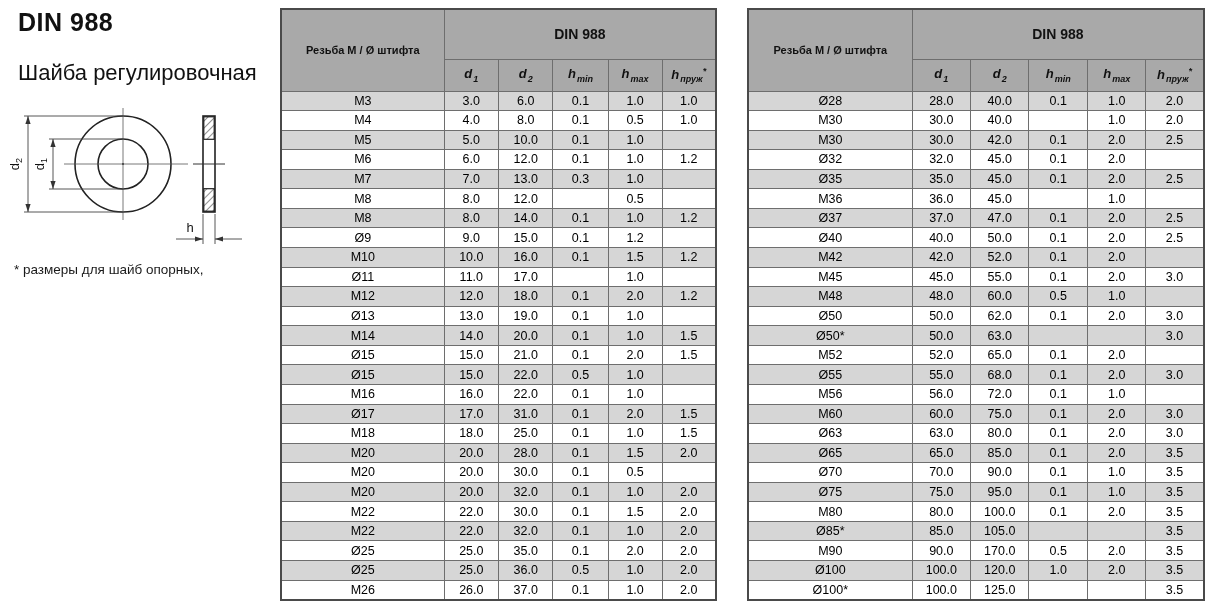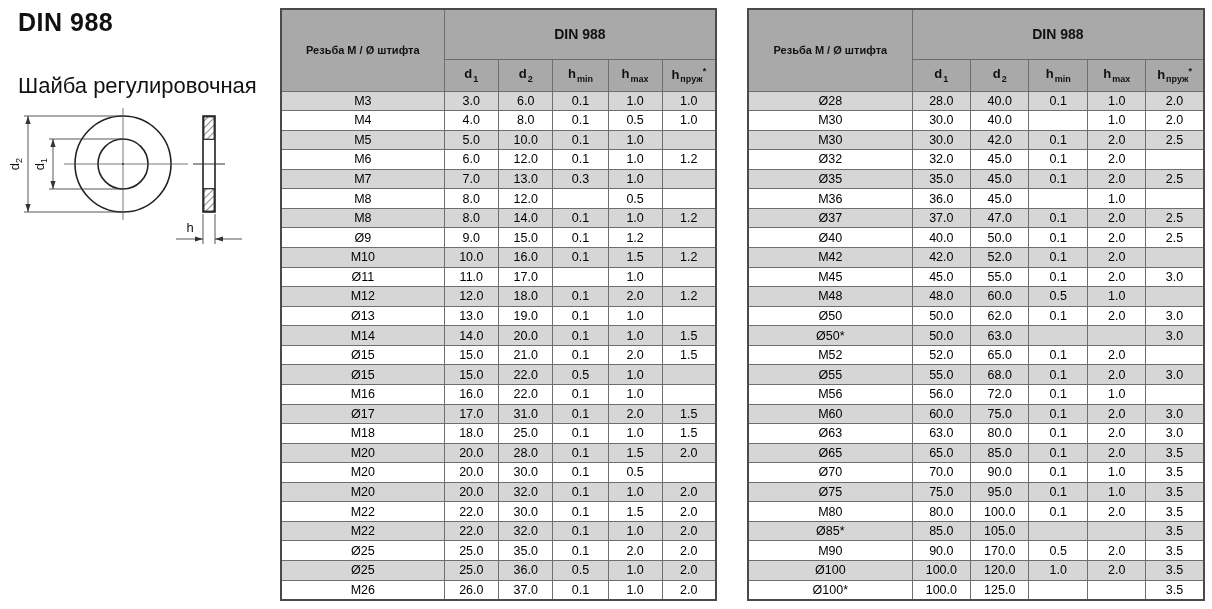--- a/index.html
+++ b/index.html
@@ -11,37 +11,37 @@
     --text:#111111;
   }
   *{margin:0;padding:0;box-sizing:border-box;}
   html,body{background:#ffffff;}
   body{font-family:"Liberation Sans", sans-serif;color:var(--text);}
   .page{position:relative;width:1212px;height:609px;background:#fff;overflow:hidden;border-radius:24px;}
 
   
   .left-panel{position:absolute;left:0;top:0;width:278px;height:609px;}
   .title{position:absolute;left:18px;top:8px;font-size:25px;font-weight:bold;letter-spacing:0.5px;}
-  .subtitle{position:absolute;left:18px;top:73px;font-size:22px;font-weight:normal;white-space:nowrap;}
+  .subtitle{position:absolute;left:18px;top:60px;font-size:22px;font-weight:normal;white-space:nowrap;}
   .drawing{position:absolute;left:0;top:98px;}
   .footnote{position:absolute;left:14px;top:260px;font-size:13.5px;line-height:1.55;color:#1a1a1a;}
 
   
   table.din-table{position:absolute;top:8px;height:593px;border-collapse:collapse;table-layout:fixed;
     border:2px solid var(--border-outer);font-size:12px;}
   #table1{left:280px;width:437px;}
   #table2{left:747px;width:458px;}
   .din-table th,.din-table td{border:1px solid var(--border-inner);text-align:center;vertical-align:middle;
     padding:0 2px;overflow:hidden;white-space:nowrap;}
   .din-table thead th{background:var(--header-bg);font-weight:bold;}
   .din-table tr.group-row{height:50px;}
   .din-table tr.sub-row{height:32px;}
   .din-table th.corner{font-size:11px;}
   .din-table th.group{font-size:14px;}
-  .din-table tr.sub-row th{font-size:13px;}
+  .din-table tr.sub-row th{font-size:13px;font-style:italic;}
   .din-table sub{font-size:9px;margin-left:1px;}
   .din-table sup{font-size:9px;vertical-align:super;}
   .din-table tbody td{height:19px;background:var(--row-white);font-size:12.5px;color:#000;}
   .din-table tbody tr:nth-child(odd) td{background:var(--stripe-bg);}
 </style>
 </head>
 <body>
 
 <div class="page">
 
@@ -94,20 +94,21 @@
         <line x1="215" y1="116" x2="215" y2="146" stroke="#444" stroke-width="0.9"></line>
         <line x1="176" y1="141" x2="203" y2="141" stroke="#444" stroke-width="0.9"></line>
         <line x1="242" y1="141" x2="215" y2="141" stroke="#444" stroke-width="0.9"></line>
         <polygon points="203,141 195,138.4 195,143.6" fill="#333"></polygon>
         <polygon points="215,141 223,138.4 223,143.6" fill="#333"></polygon>
         <text x="190" y="134" font-size="13" fill="#111" text-anchor="middle" font-family="Liberation Sans, sans-serif">h</text>
       </g>
     </svg>
 
     <div class="footnote">
+      <div>* размеры для шайб опорных,</div>
     </div>
   </div>
 
   <table class="din-table" id="table1">
     <colgroup>
       <col style="width:37.5%">
         <col style="width:12.5%">
         <col style="width:12.5%">
       <col style="width:12.7%">
         <col style="width:12.4%">

